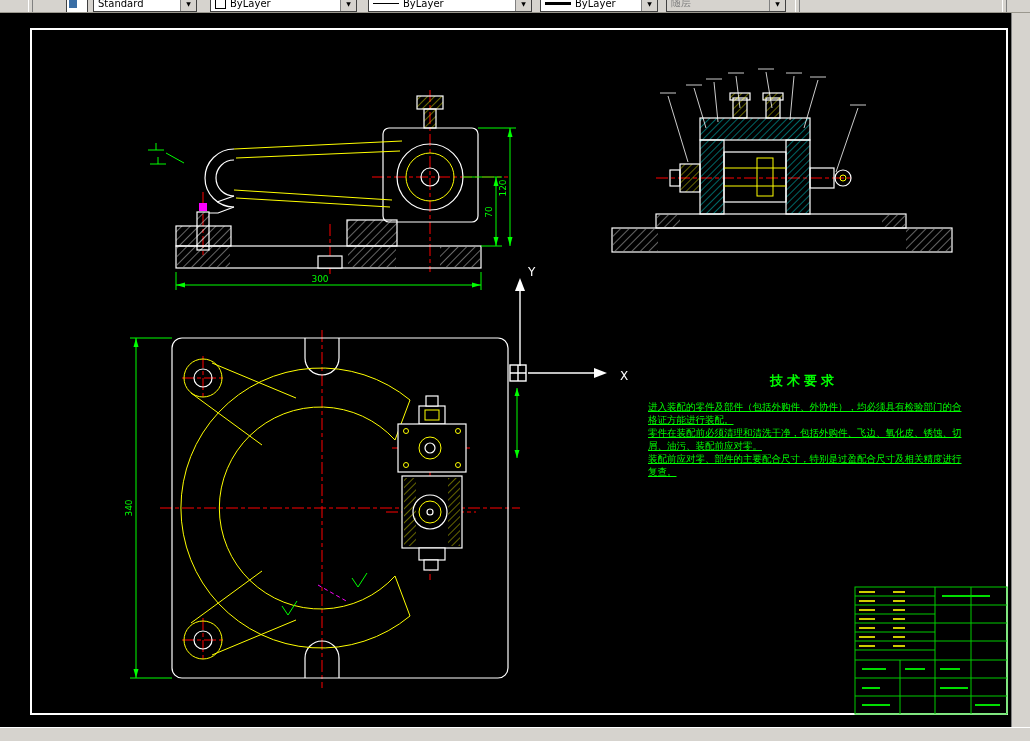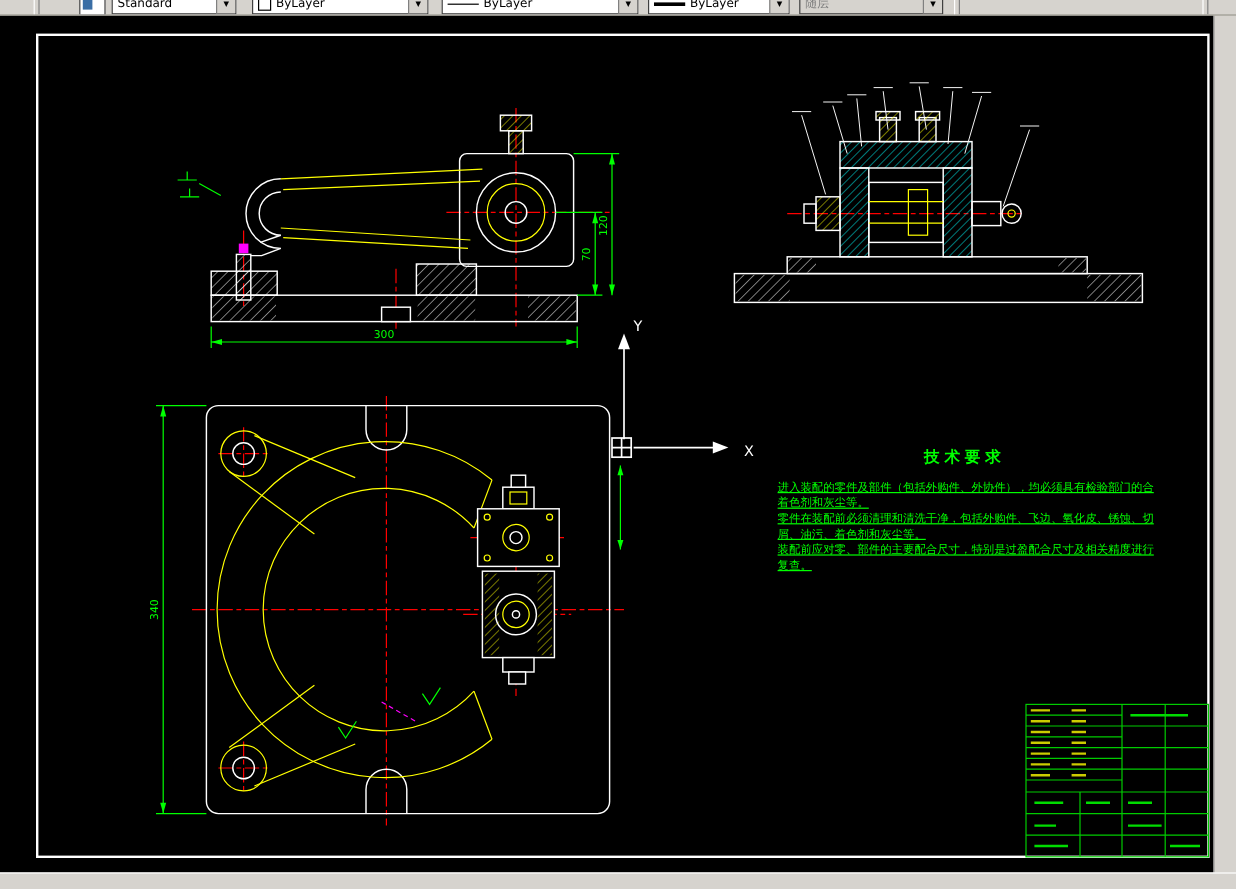--- a/index.html
+++ b/index.html
@@ -279,23 +279,23 @@
         <path d="M862,669 H886 M905,669 H925 M940,669 H960"></path>
         <path d="M862,688 H880 M940,688 H968"></path>
         <path d="M862,705 H890 M975,705 H1000"></path>
       </g>
     </g>
   </svg>
 
   <div class="techreq">
     <div class="tr-title">技术要求</div>
     <div class="tr-line">进入装配的零件及部件（包括外购件、外协件），均必须具有检验部门的合</div>
-    <div class="tr-line">着色剂和灰尘等。</div>
+    <div class="tr-line">格证方能进行装配。</div>
     <div class="tr-line">零件在装配前必须清理和清洗干净，包括外购件、飞边、氧化皮、锈蚀、切</div>
-    <div class="tr-line">屑、油污、着色剂和灰尘等。</div>
+    <div class="tr-line">屑、油污、装配前应对零。</div>
     <div class="tr-line">装配前应对零、部件的主要配合尺寸，特别是过盈配合尺寸及相关精度进行</div>
     <div class="tr-line">复查。</div>
   </div>
 
   <div class="toolbar">
     <div class="tb-grip" style="left:28px"></div>
     <div class="tb-icon">
         <span></span>
       </div>
     <div class="combo" style="left:93px;width:104px">

